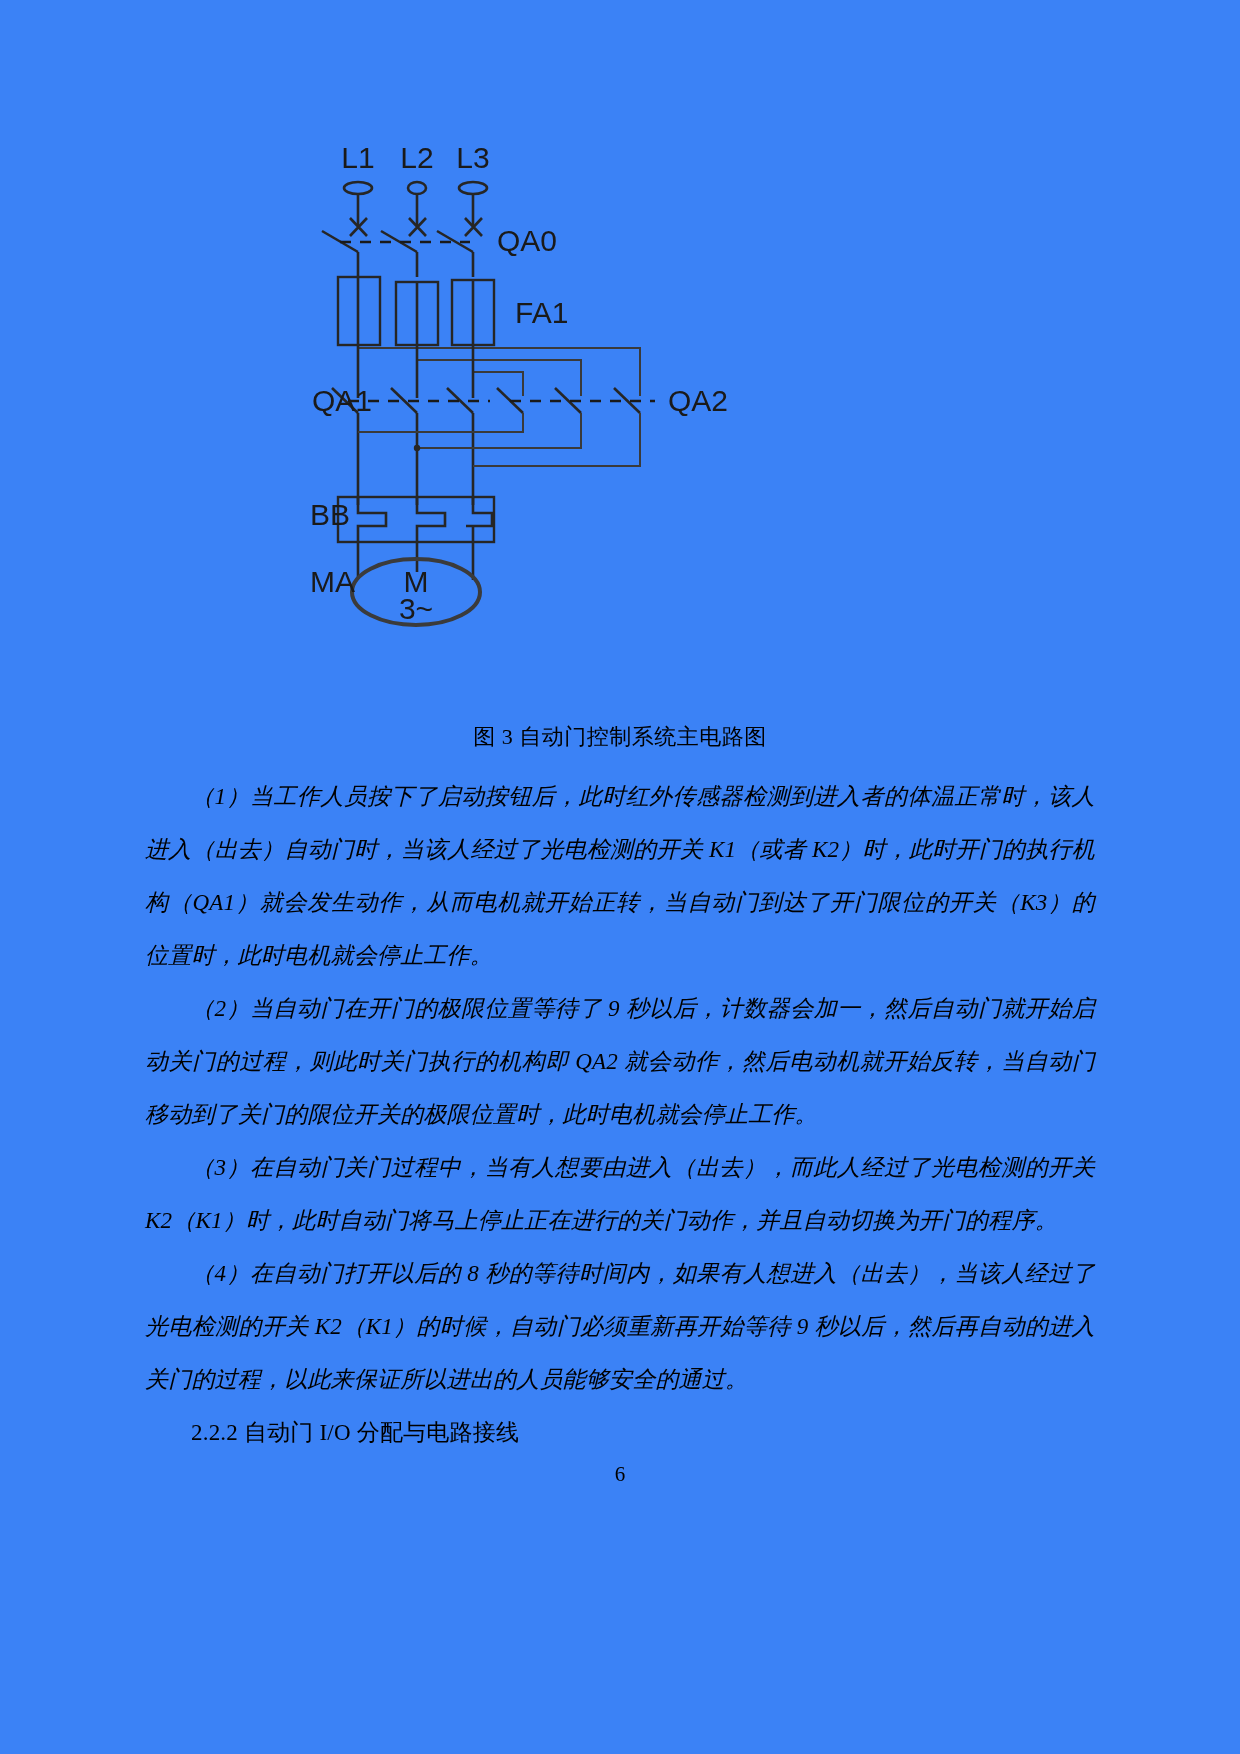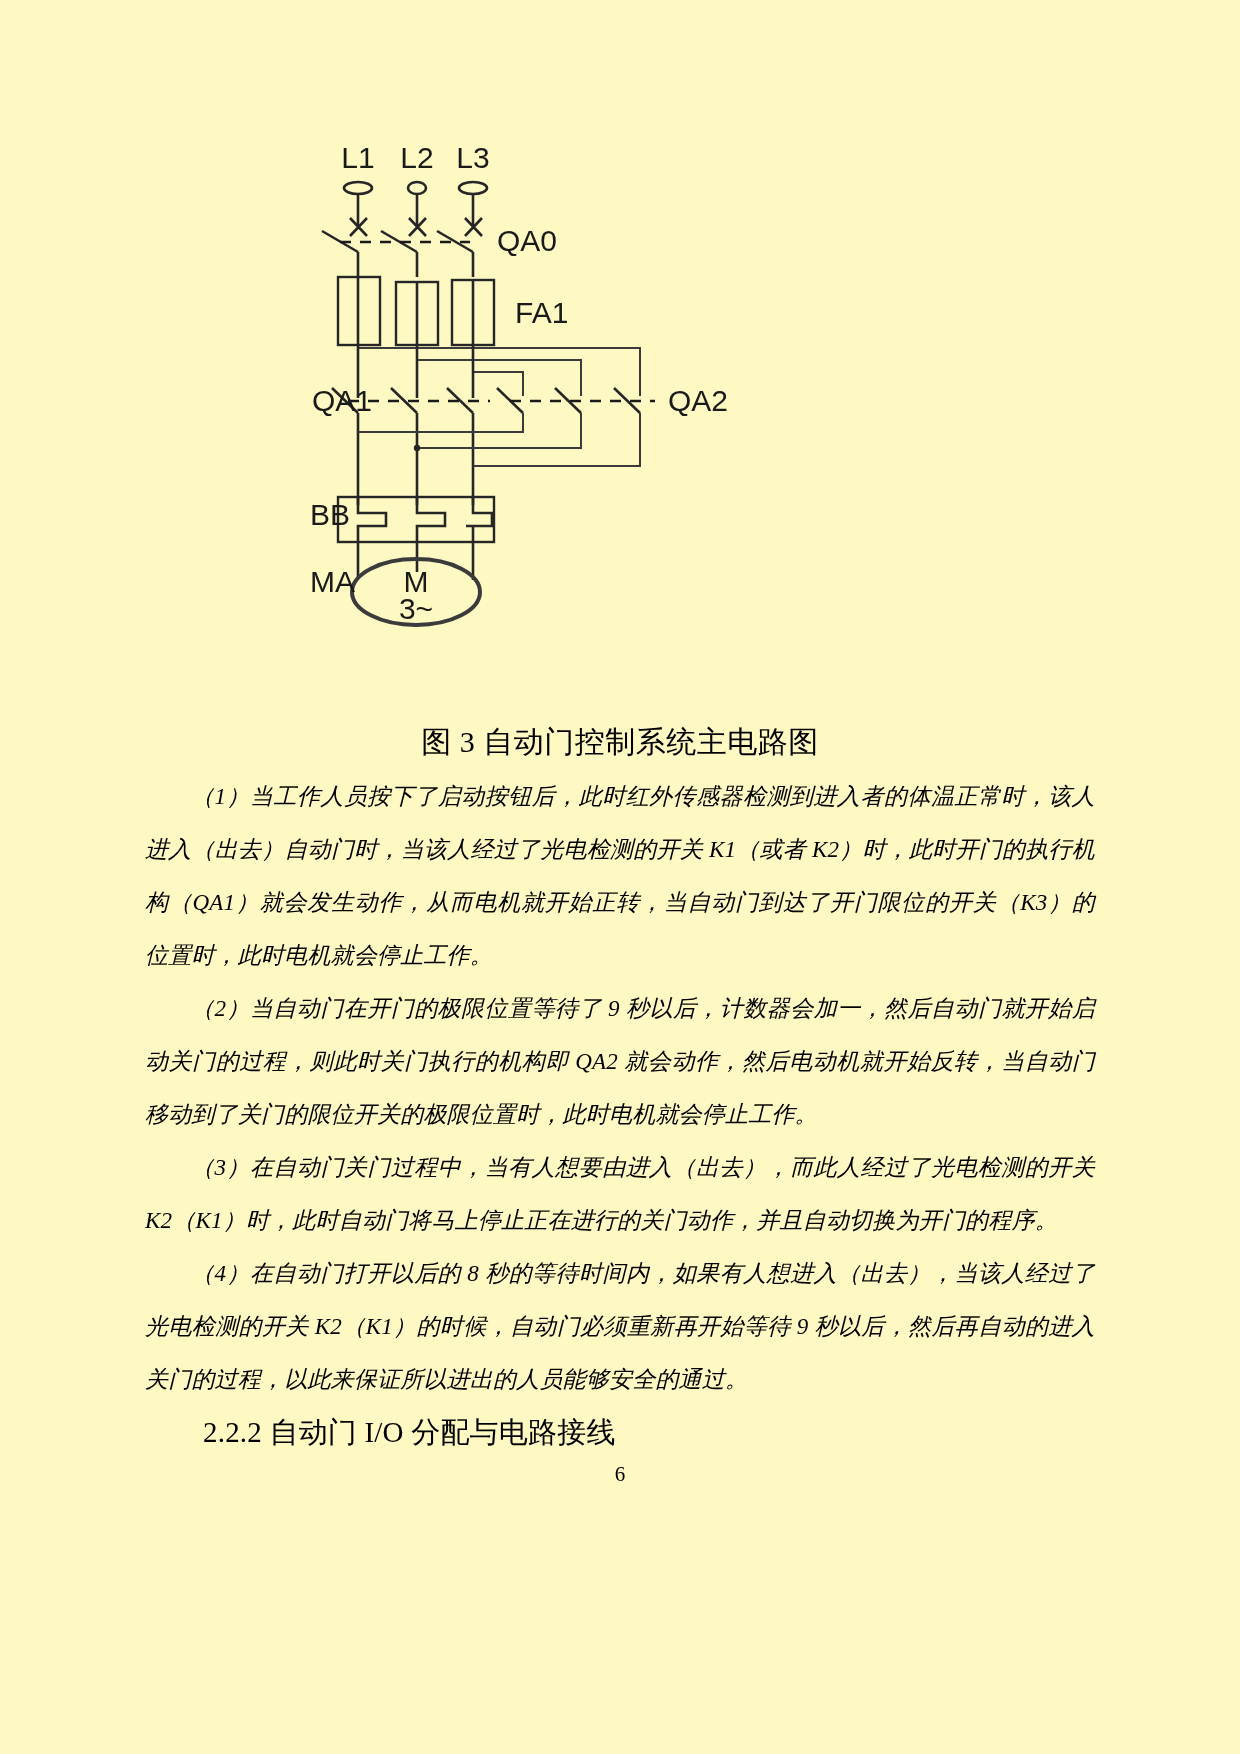--- a/index.html
+++ b/index.html
@@ -4,21 +4,21 @@
 <style>
   html, body {
     margin: 0;
     padding: 0;
     background: #ffffff;
   }
   .page {
     position: relative;
     width: 1240px;
     height: 1754px;
-    background: #fef9c3;
+    background: #3b82f6;
     margin: 0 auto;
     overflow: hidden;
     font-family: "Liberation Serif", "DejaVu Serif", serif;
     color: #000000;
   }
 
   
   .figure-wrap {
     position: absolute;
     left: 0;
@@ -30,21 +30,21 @@
   .figure-svg {
     display: block;
   }
 
   .figure-caption {
     position: absolute;
     left: 0;
     top: 722px;
     width: 1240px;
     text-align: center;
-    font-size: 30px;
+    font-size: 22px;
     font-family: "Liberation Serif", "DejaVu Serif", serif;
     letter-spacing: 0.5px;
   }
 
   
   .body-text {
     position: absolute;
     left: 145px;
     top: 770px;
     width: 950px;
@@ -58,21 +58,21 @@
     letter-spacing: 0.2px;
     font-style: italic;
   }
   .para.indent {
     text-indent: 2em;
   }
   .para + .para {
     margin-top: 0;
   }
   .heading {
-    font-size: 29px;
+    font-size: 23px;
     line-height: 53px;
     margin: 0;
     text-indent: 2em;
     letter-spacing: 0.2px;
   }
 
   
   .page-number {
     position: absolute;
     left: 0;

